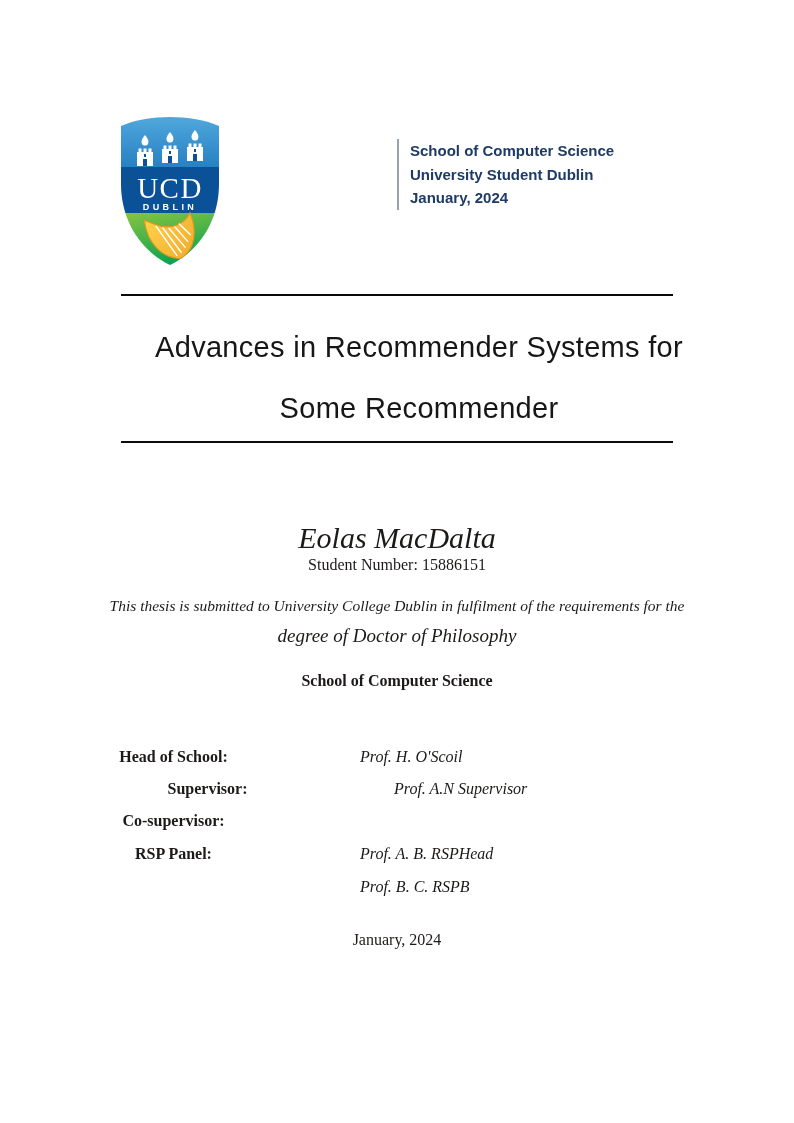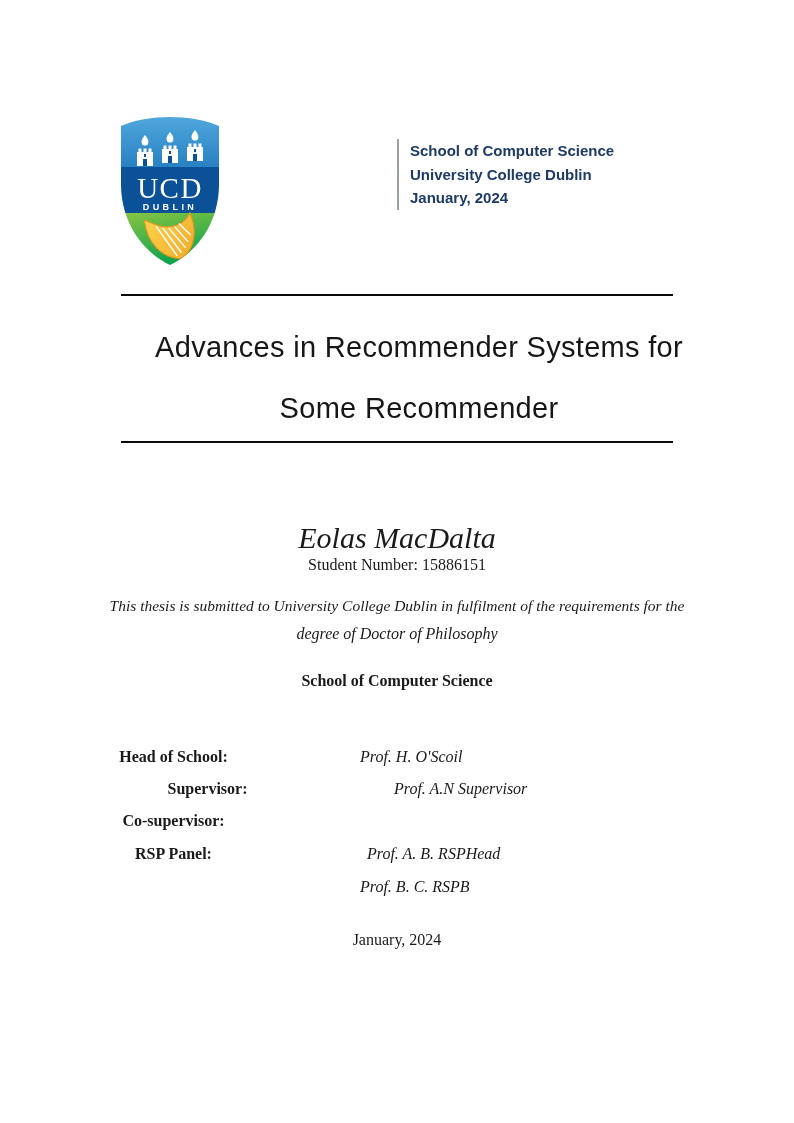--- a/index.html
+++ b/index.html
@@ -57,21 +57,21 @@
   }
   .title-line-1 { top: 331px; }
   .title-line-2 { top: 392px; }
 
   .centered { position: absolute; left: 0; right: 0; text-align: center; }
 
   .author-name { top: 521px; font-size: 30px; font-style: italic; }
   .student-number { top: 556px; font-size: 16px; }
 
   .submission-1 { top: 597px; font-size: 15.5px; font-style: italic; }
-  .submission-2 { top: 625px; font-size: 16px; font-style: italic; }
+  .submission-2 { top: 625px; font-size: 19px; font-style: italic; }
 
   .school-name { top: 672px; font-size: 16px; font-weight: 700; }
 
   
   .committee-row {
     position: absolute;
     left: 0; right: 0;
     display: flex;
     font-size: 16px;
     line-height: 24px;
@@ -82,21 +82,21 @@
     font-weight: 700;
     flex: 0 0 347px;
   }
   .committee-value {
     margin-left: 13px;
     font-style: italic;
   }
   .row-0 { top: 745px; }
   .row-1 { top: 777px; margin-left: 34px; }
   .row-2 { top: 809px; flex-direction: column; }
-  .row-3 { top: 842px; gap: 7px; }
+  .row-3 { top: 842px; }
   .row-4 { top: 875px; }
 
   .footer-date { top: 931px; font-size: 16px; }
 </style>
 </head>
 <body>
 
 <div class="page">
 
   <div class="crest">
@@ -156,21 +156,21 @@
             <line x1="62" y1="112" x2="71" y2="129"></line>
             <line x1="67" y1="110" x2="75" y2="123"></line>
           </g>
         </g>
       </g>
     </svg>
   </div>
 
   <div class="header-block">
     <div>School of Computer Science</div>
-    <div>University College Dublin</div>
+    <div>University Student Dublin</div>
     <div>January, 2024</div>
   </div>
 
   <div class="rule rule-top"></div>
   <div class="title-line title-line-1">Advances in Recommender Systems for</div>
   <div class="title-line title-line-2">Some Recommender</div>
   <div class="rule rule-bottom"></div>
 
   <div class="centered author-name">Eolas MacDalta</div>
   <div class="centered student-number">Student Number: 15886151</div>

